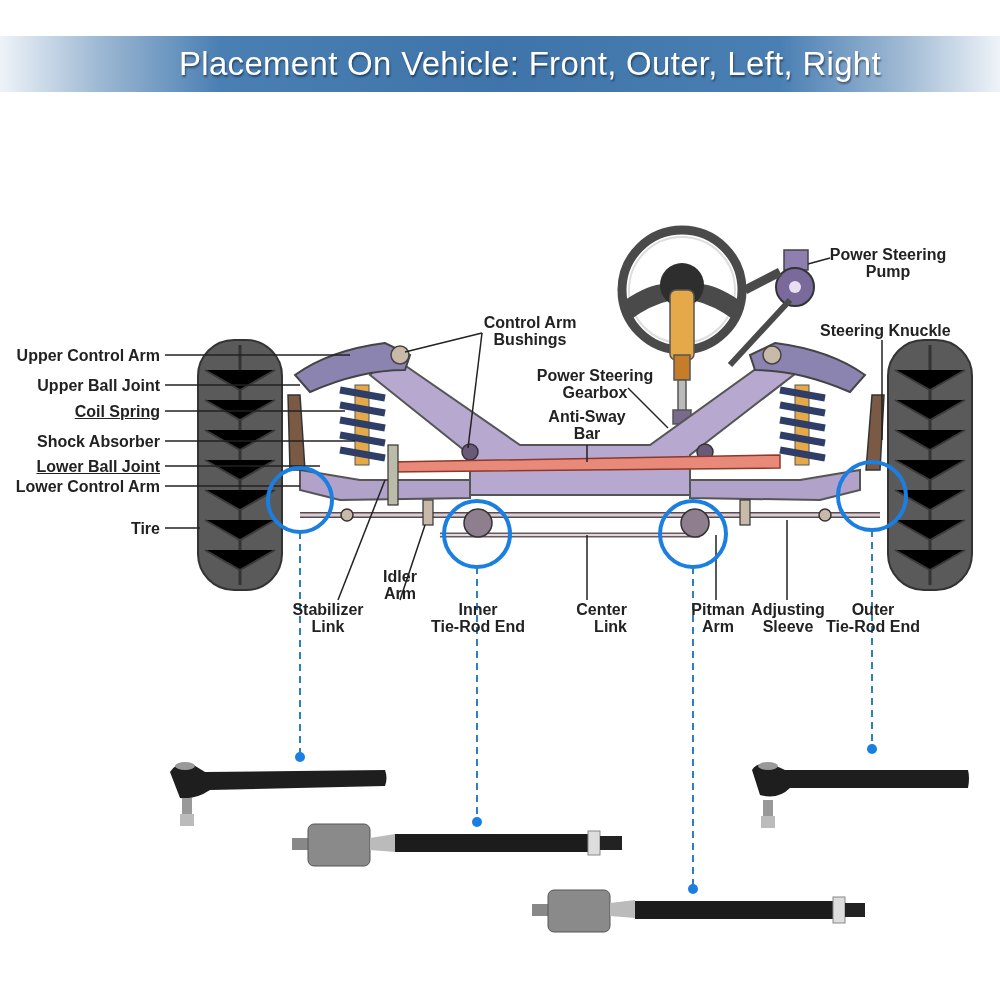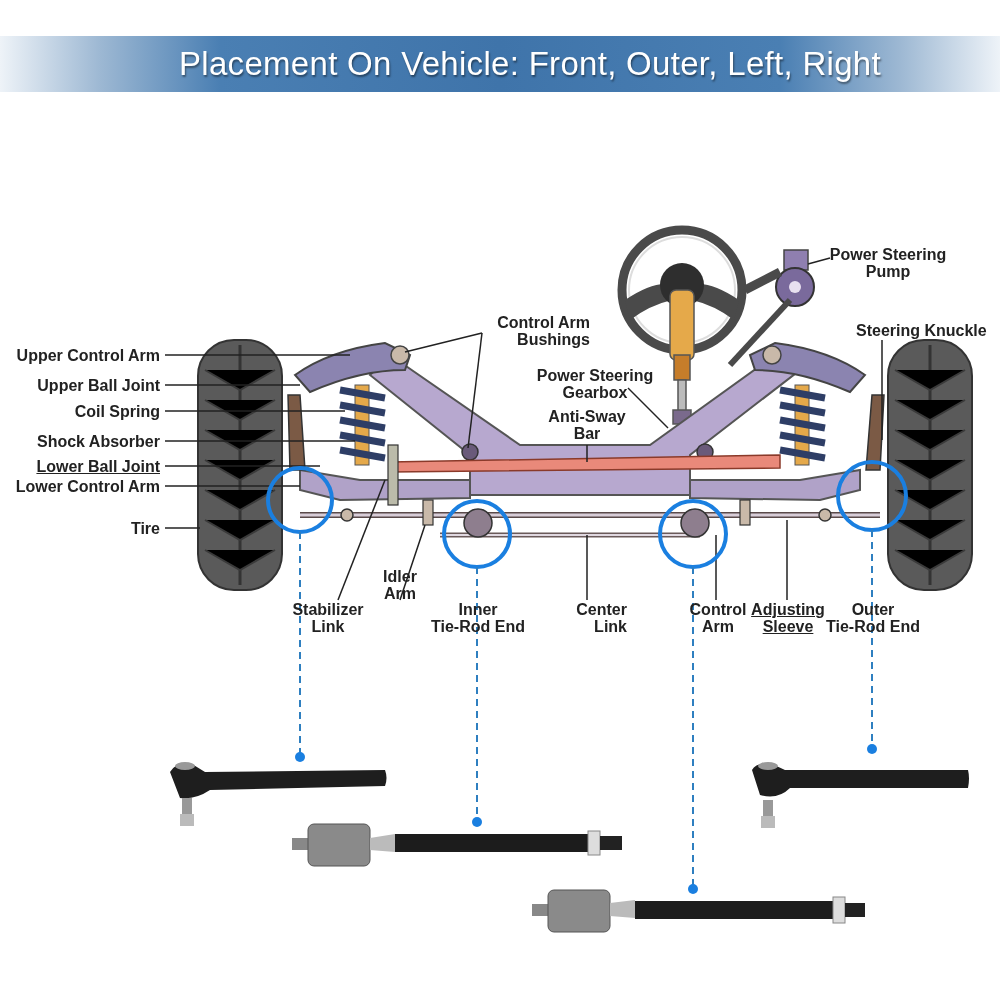--- a/index.html
+++ b/index.html
@@ -193,64 +193,64 @@
   <g>
     <path d="M752 770 Q756 762 772 764 L785 770 L968 770 Q970 778 968 788 L790 788 Q778 800 760 795 Z" fill="#1e1e1e"></path>
     <rect x="763" y="800" width="10" height="16" fill="#999"></rect>
     <rect x="761" y="816" width="14" height="12" fill="#bbb"></rect>
     <ellipse cx="768" cy="766" rx="10" ry="4" fill="#999"></ellipse>
   </g>
 </svg>
 
 <div class="label r" style="right:840px;top:347px;">Upper Control Arm</div>
 <div class="label r" style="right:840px;top:377px;">Upper Ball Joint</div>
-<div class="label r" style="right:840px;top:403px;">Coil Spring</div>
+<div class="label r" style="right:840px;top:403px;text-decoration:underline;">Coil Spring</div>
 <div class="label r" style="right:840px;top:433px;">Shock Absorber</div>
 <div class="label r" style="right:840px;top:458px;text-decoration:underline;">Lower Ball Joint</div>
 <div class="label r" style="right:840px;top:478px;">Lower Control Arm</div>
 <div class="label r" style="right:840px;top:520px;">Tire</div>
 
-<div class="label c" style="left:470px;top:314px;width:120px;text-align:right;">
+<div class="label c" style="left:470px;top:314px;width:120px;">
   <div>Control Arm</div>
   <div>Bushings</div>
 </div>
 <div class="label c" style="left:535px;top:367px;width:120px;">
   <div>Power Steering</div>
   <div>Gearbox</div>
 </div>
 <div class="label c" style="left:537px;top:408px;width:100px;">
   <div>Anti-Sway</div>
   <div>Bar</div>
 </div>
 <div class="label c" style="left:828px;top:246px;width:120px;">
   <div>Power Steering</div>
   <div>Pump</div>
 </div>
-<div class="label" style="left:856px;top:322px;">Steering Knuckle</div>
+<div class="label" style="left:820px;top:322px;">Steering Knuckle</div>
 
 <div class="label c" style="left:288px;top:601px;width:80px;">
   <div>Stabilizer</div>
   <div>Link</div>
 </div>
 <div class="label c" style="left:370px;top:568px;width:60px;">
   <div>Idler</div>
   <div>Arm</div>
 </div>
 <div class="label c" style="left:423px;top:601px;width:110px;">
   <div>Inner</div>
   <div>Tie-Rod End</div>
 </div>
 <div class="label c" style="left:547px;top:601px;width:80px;text-align:right;">
   <div>Center</div>
   <div>Link</div>
 </div>
 <div class="label c" style="left:683px;top:601px;width:70px;">
-  <div>Control</div>
+  <div>Pitman</div>
   <div>Arm</div>
 </div>
-<div class="label c" style="left:746px;top:601px;width:84px;text-decoration:underline;">
+<div class="label c" style="left:746px;top:601px;width:84px;">
   <div>Adjusting</div>
   <div>Sleeve</div>
 </div>
 <div class="label c" style="left:818px;top:601px;width:110px;">
   <div>Outer</div>
   <div>Tie-Rod End</div>
 </div>
 
 </body></html>

